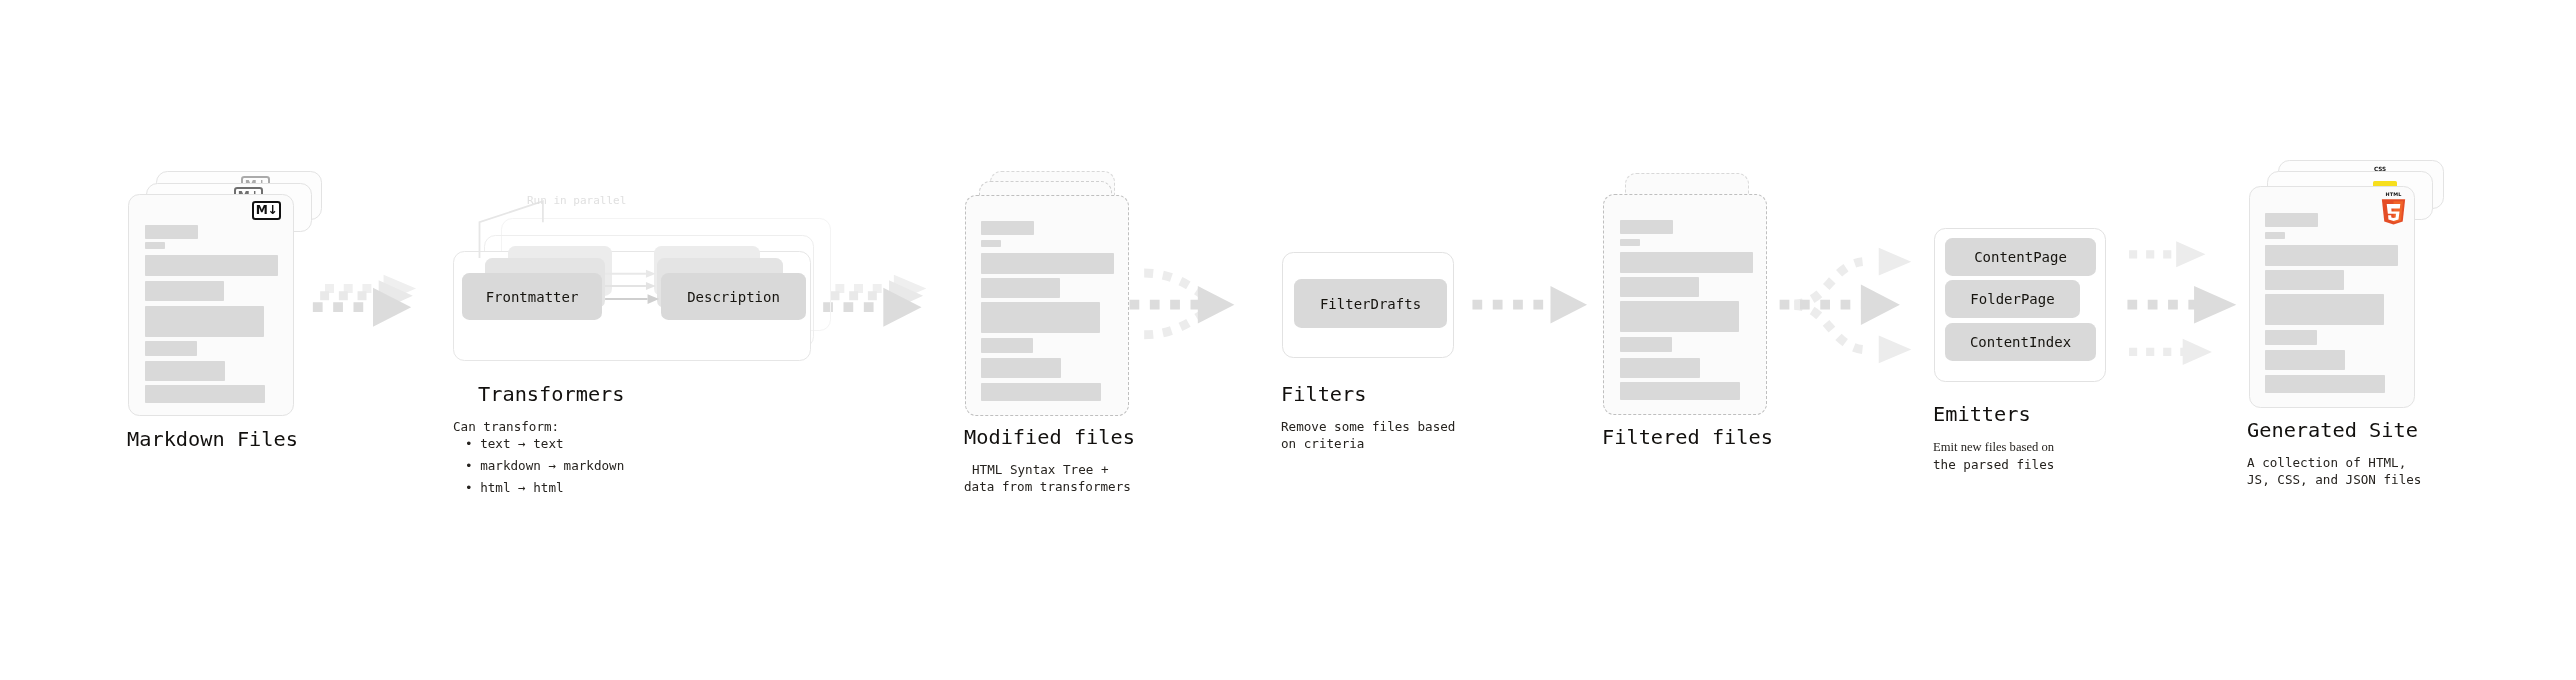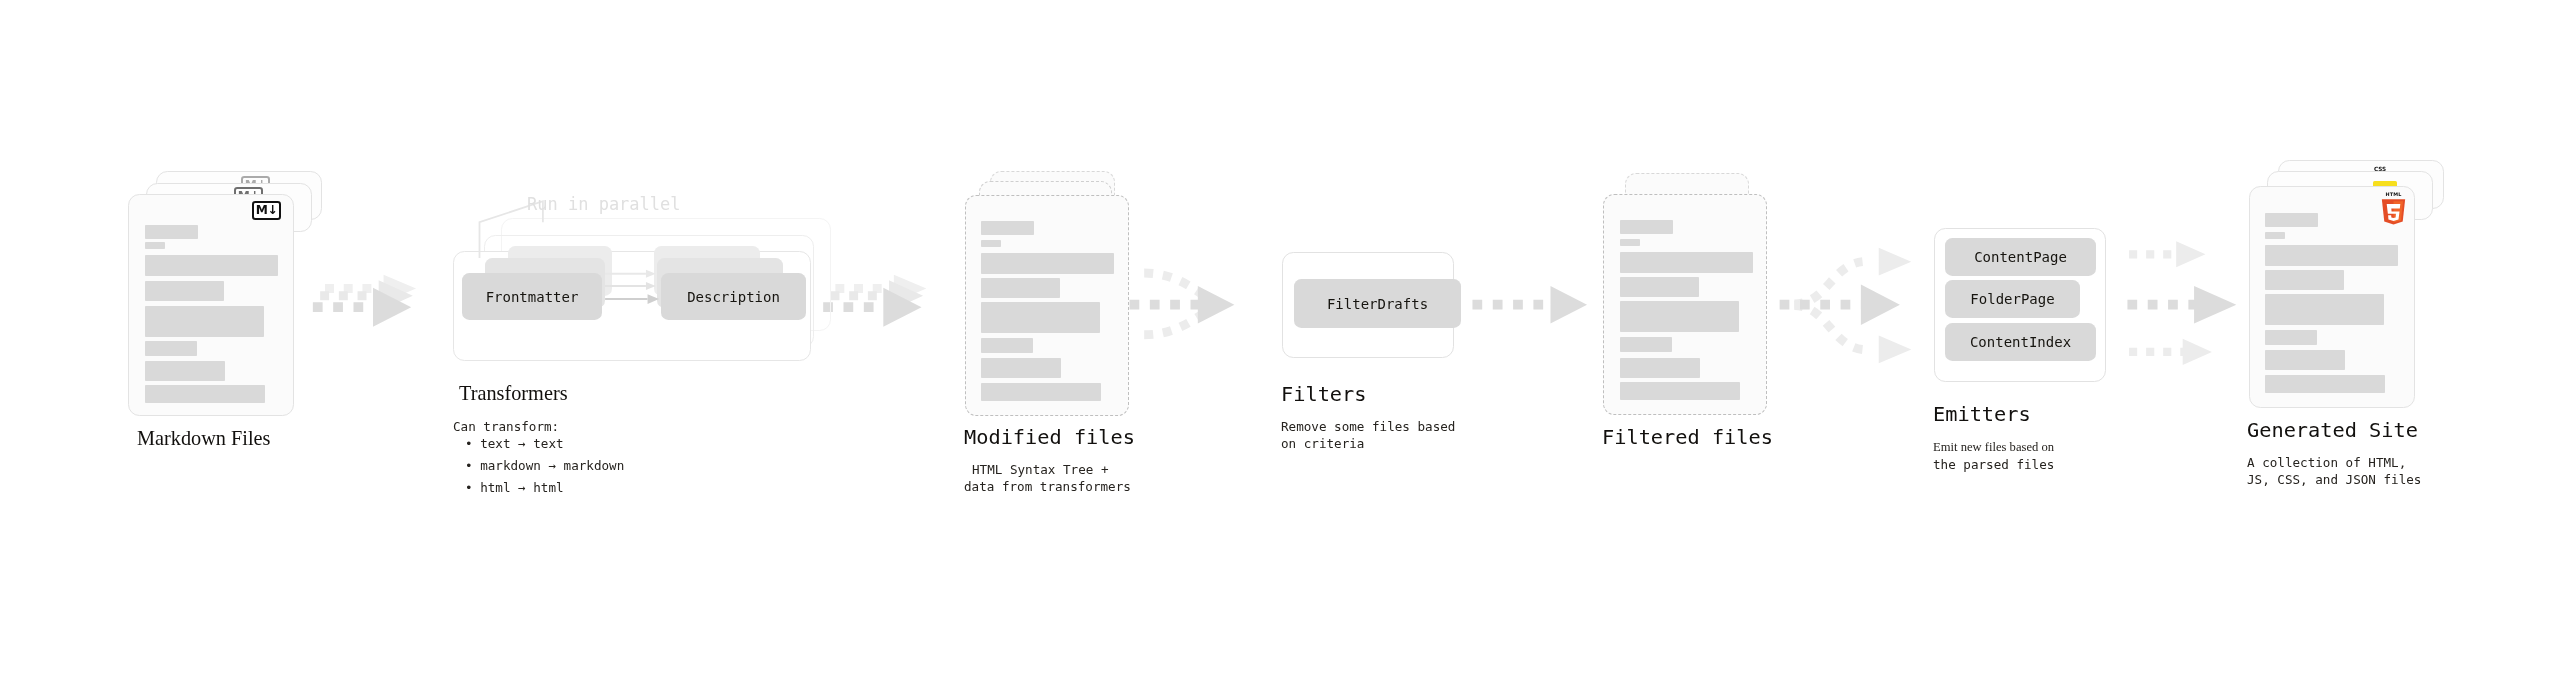--- a/index.html
+++ b/index.html
@@ -126,21 +126,21 @@
     white-space: nowrap;
     box-sizing: border-box;
   }
   .pill.ghost1 { background: #e4e4e4; color: transparent; }
   .pill.ghost2 { background: #ececec; color: transparent; }
 
   
   .parallel-label {
     position: absolute;
     font-family: "DejaVu Sans Mono", "Liberation Mono", monospace;
-    font-size: 17px;
+    font-size: 11px;
     color: #e0e0e0;
     white-space: nowrap;
   }
 
   
   svg.arrow-layer {
     position: absolute;
     top: 0; left: 0;
     width: 2576px; height: 681px;
     pointer-events: none;
@@ -218,21 +218,21 @@
 
     <div class="bar" style="left:145px; top:225px; width:53px; height:14px;"></div>
     <div class="bar" style="left:145px; top:242px; width:19.5px; height:6.5px;"></div>
     <div class="bar" style="left:145px; top:255px; width:133px; height:21px;"></div>
     <div class="bar" style="left:145px; top:281px; width:79px; height:19.5px;"></div>
     <div class="bar" style="left:145px; top:306px; width:119px; height:31px;"></div>
     <div class="bar" style="left:145px; top:341px; width:52px; height:14.6px;"></div>
     <div class="bar" style="left:145px; top:361px; width:80px; height:19.5px;"></div>
     <div class="bar" style="left:145px; top:385px; width:120px; height:18px;"></div>
   </div>
-  <div class="stage-title" style="left:137px; top:427px;font-family:Liberation Serif, serif;">Markdown Files</div>
+  <div class="stage-title" style="left:127px; top:427px;">Markdown Files</div>
 
   <div class="group-box g3" style="left:501px; top:218px; width:330px; height:113px;"></div>
   <div class="group-box g2" style="left:484px; top:235px; width:330px; height:113px;"></div>
   <div class="group-box" style="left:453px; top:251px; width:358px; height:110px; border-color:#e6e6e6;"></div>
 
   <svg class="abs" style="left:455px; top:193px; width:114px; height:65px;" viewBox="0 0 140 80">
     <path d="M 30 80 L 30 36 L 108 10 L 108 36" fill="none" stroke="#e6e6e6" stroke-width="2.2"></path>
   </svg>
   <div class="parallel-label" style="left:527px; top:194px;">Run in parallel</div>
 
@@ -246,21 +246,21 @@
     <polygon points="50,2 62,7 50,12" fill="#e8e8e8"></polygon>
     <line x1="0" y1="22" x2="50" y2="22" stroke="#e3e3e3" stroke-width="2.4"></line>
     <polygon points="50,17 62,22 50,27" fill="#e3e3e3"></polygon>
     <line x1="0" y1="38" x2="52" y2="38" stroke="#cfcfcf" stroke-width="2.4"></line>
     <polygon points="52,32 66,38 52,44" fill="#cfcfcf"></polygon>
   </svg>
 
   <div class="pill" style="left:462px; top:273px; width:140px; height:47px;">Frontmatter</div>
   <div class="pill" style="left:661px; top:273px; width:145px; height:47px;">Description</div>
 
-  <div class="stage-title" style="left:459px; top:382px;font-family:Liberation Serif, serif;">Transformers</div>
+  <div class="stage-title" style="left:478px; top:382px;">Transformers</div>
   <div class="stage-desc" style="left:453px; top:418px;">Can transform:</div>
   <div class="stage-desc" style="left:465px; top:435px;">• text → text</div>
   <div class="stage-desc" style="left:465px; top:457px;">• markdown → markdown</div>
   <div class="stage-desc" style="left:465px; top:479px;">• html → html</div>
 
   <div class="doc-stack">
     <div class="doc dashed" style="left:990px; top:171px; width:125px; height:41px; border-color:#d8d8d8;"></div>
     <div class="doc dashed" style="left:979px; top:181px; width:133px; height:41px; border-color:#cfcfcf;"></div>
     <div class="doc dashed" style="left:965px; top:195px; width:164px; height:221px;"></div>
 
@@ -271,21 +271,21 @@
     <div class="bar" style="left:981px; top:302px; width:119px; height:31px;"></div>
     <div class="bar" style="left:981px; top:338px; width:52px; height:14.6px;"></div>
     <div class="bar" style="left:981px; top:358px; width:80px; height:19.5px;"></div>
     <div class="bar" style="left:981px; top:383px; width:120px; height:18px;"></div>
   </div>
   <div class="stage-title" style="left:964px; top:425px;">Modified files</div>
   <div class="stage-desc" style="left:964px; top:461px;margin-left:8px;">HTML Syntax Tree +</div>
   <div class="stage-desc" style="left:964px; top:478px;">data from transformers</div>
 
   <div class="group-box" style="left:1282px; top:252px; width:172px; height:106px; border-color:#e2e2e2;"></div>
-  <div class="pill" style="left:1294px; top:279px; width:167px; height:49px;">FilterDrafts</div>
+  <div class="pill" style="left:1294px; top:279px; width:153px; height:49px;">FilterDrafts</div>
   <div class="stage-title" style="left:1281px; top:382px;">Filters</div>
   <div class="stage-desc" style="left:1281px; top:418px;">Remove some files based</div>
   <div class="stage-desc" style="left:1281px; top:435px;">on criteria</div>
 
   <div class="doc-stack">
     <div class="doc dashed" style="left:1625px; top:173px; width:124px; height:39px; border-color:#d8d8d8;"></div>
     <div class="doc dashed" style="left:1603px; top:194px; width:164px; height:221px;"></div>
 
     <div class="bar" style="left:1620px; top:220px; width:53px; height:14px;"></div>
     <div class="bar" style="left:1620px; top:239px; width:19.5px; height:6.5px;"></div>

